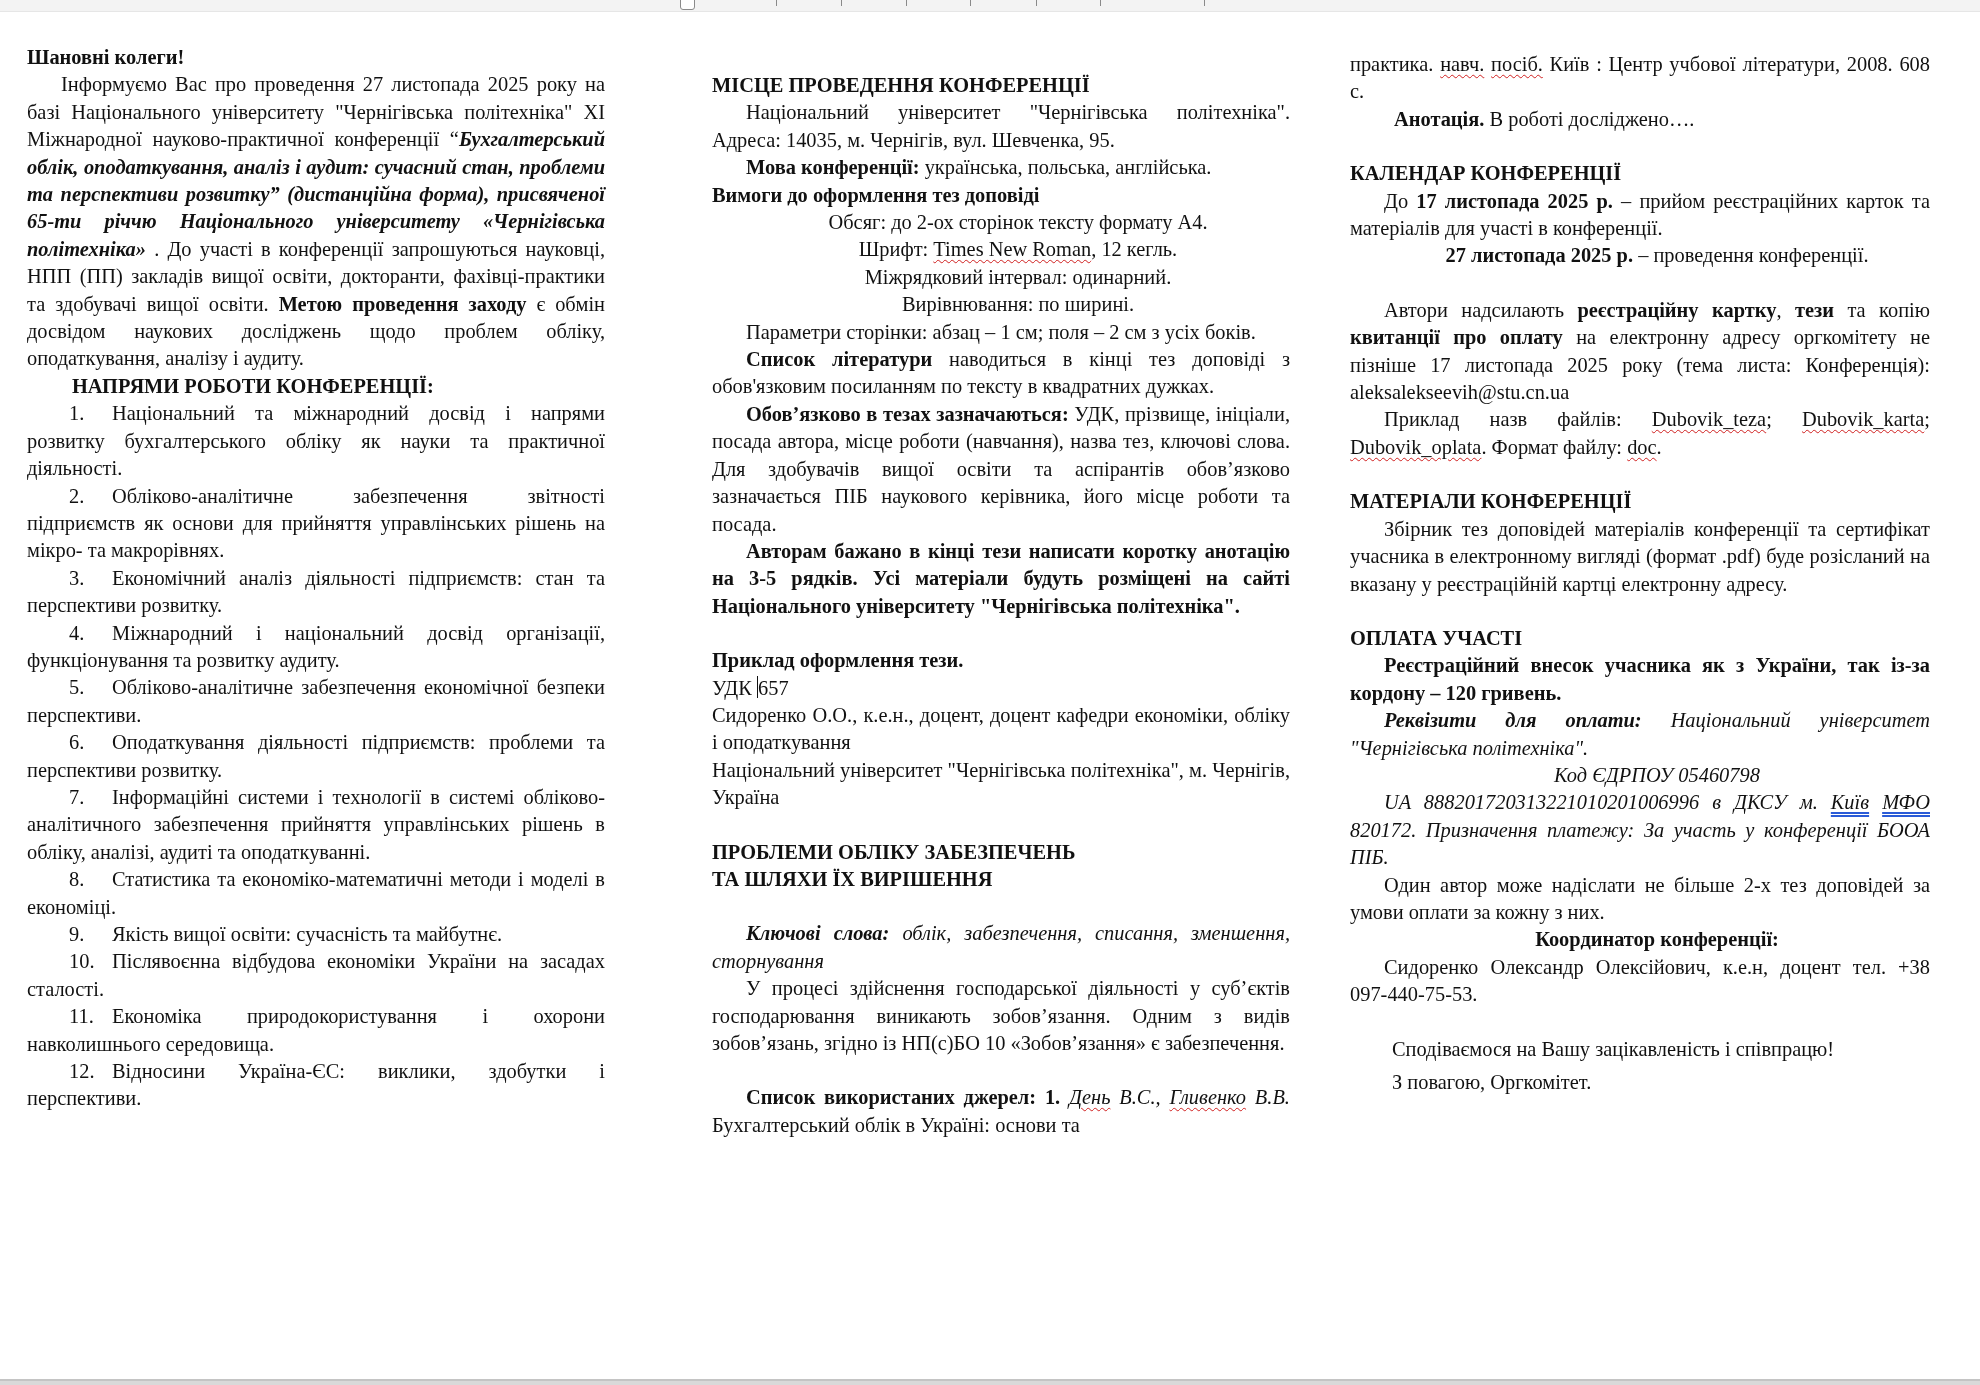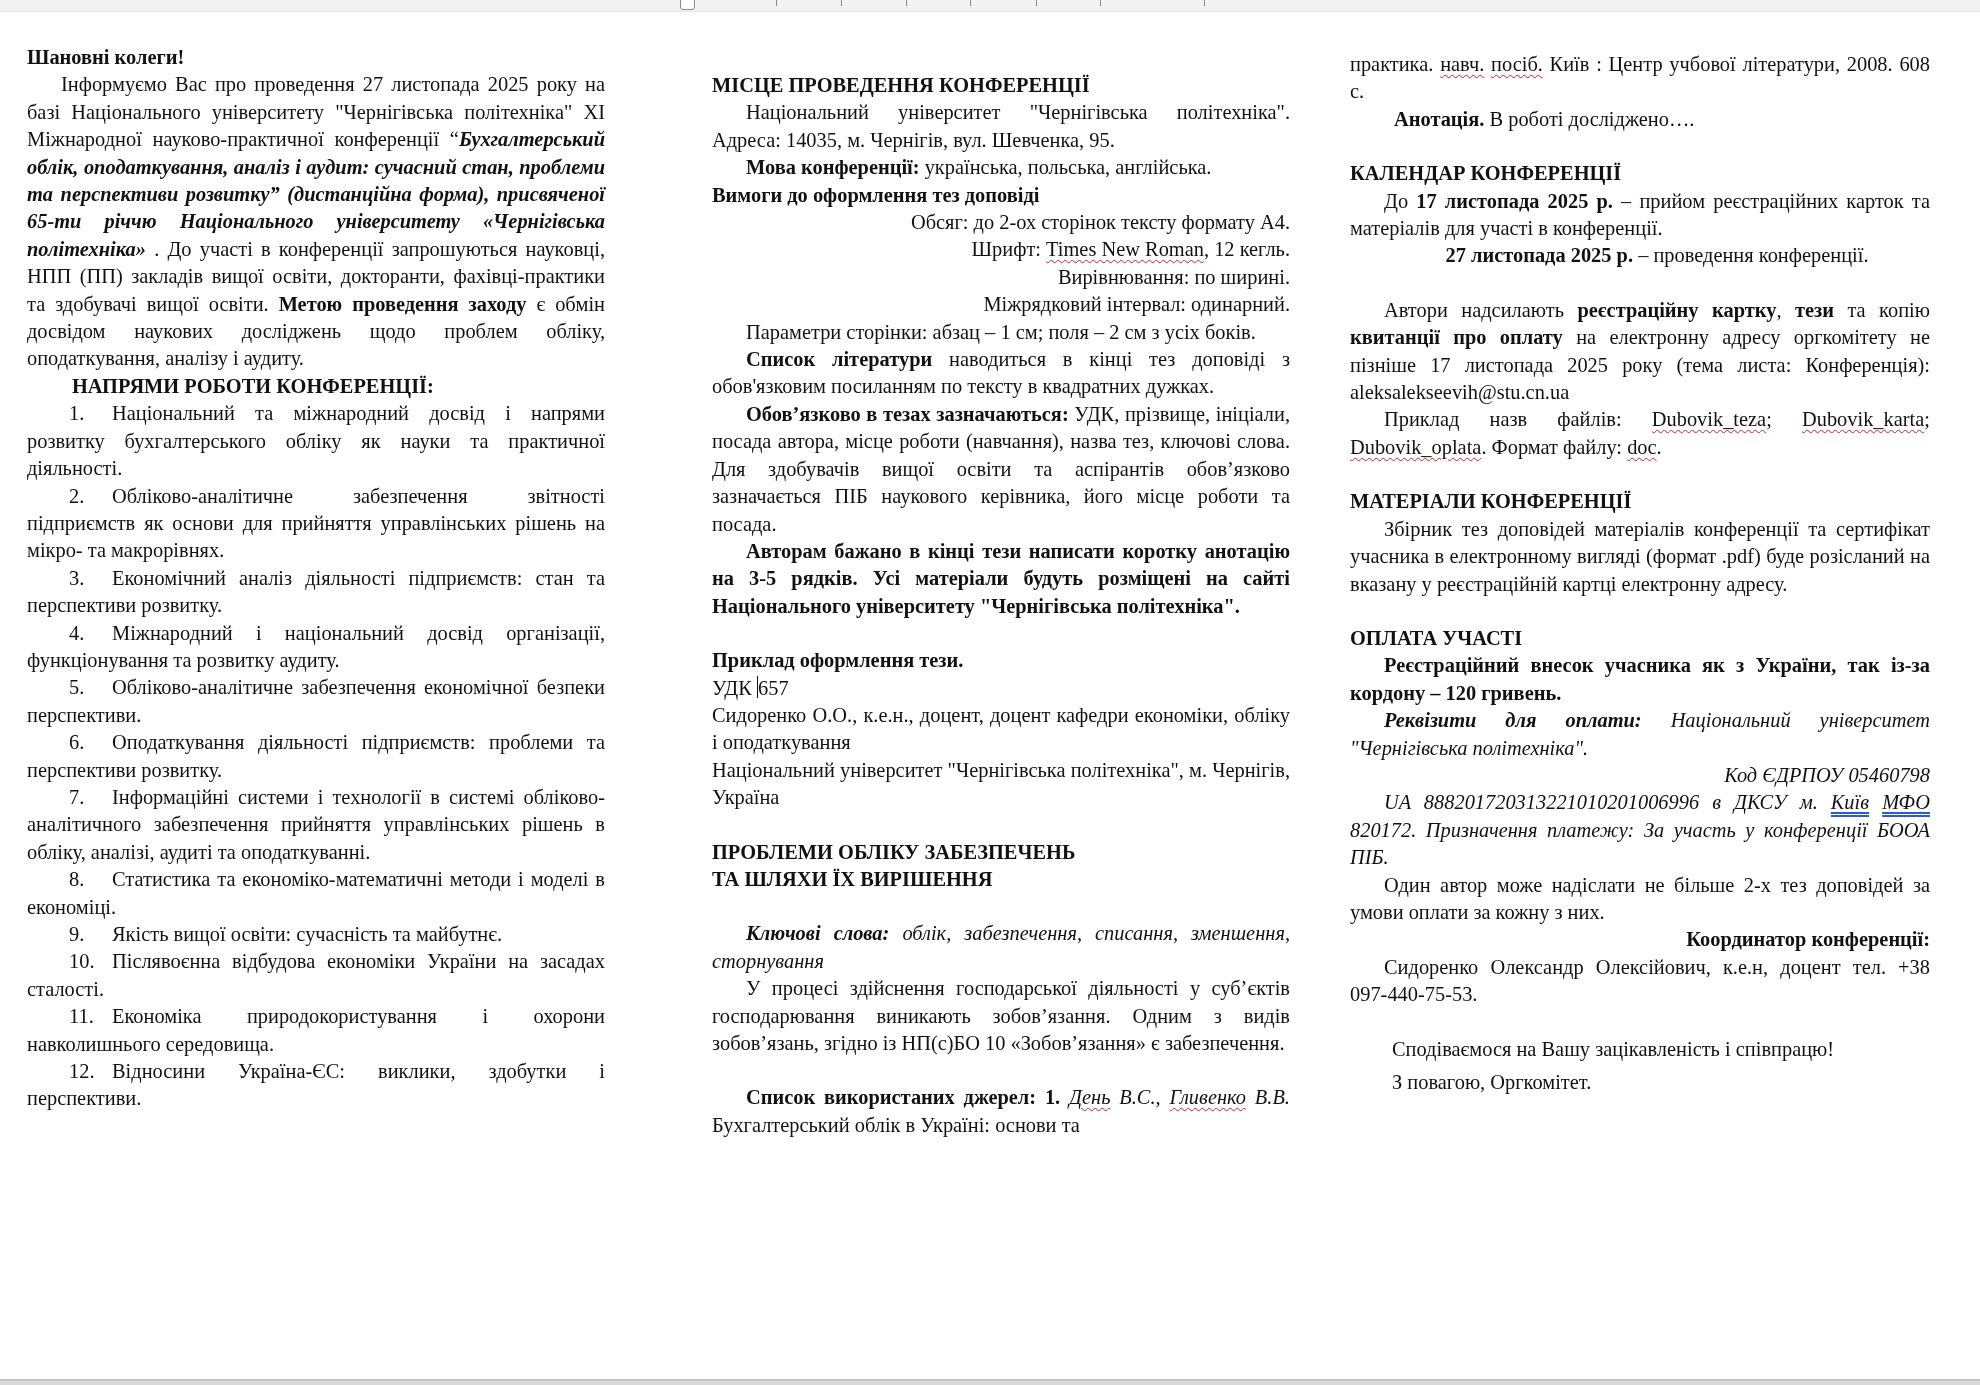--- a/index.html
+++ b/index.html
@@ -30,21 +30,21 @@
   .h { font-weight: bold; text-align: left; text-indent: 0; }
   .b { font-weight: bold; }
   .i { font-style: italic; }
   .bi { font-weight: bold; font-style: italic; }
   .li { text-indent: 42px; }
   .li .num { display: inline-block; width: 43px; text-indent: 0; }
   .gap { height: 27px; }
   .spell { text-decoration: underline wavy #d02020; text-decoration-thickness: 1px; text-underline-offset: 3px; }
   .grammar { text-decoration: underline double #2a5bd7; text-underline-offset: 3px; }
   .cursor { display: inline-block; width: 1px; height: 22px; background: #111; vertical-align: -3px; }
-  .plain-indent { text-indent: 34px; text-align: right; }
+  .plain-indent { text-indent: 34px; text-align: center; }
   .sign { text-indent: 0; padding-left: 42px; text-align: left; }
 </style>
 </head>
 <body>
 
 <div class="ruler">
   <span class="indent"></span>
   <span class="tick" style="left:776px"></span>
   <span class="tick" style="left:841px"></span>
   <span class="tick" style="left:906px"></span>
@@ -74,22 +74,22 @@
   </div>
 </div>
 
 <div class="col col2" style="top:72px">
   <p class="h">МІСЦЕ ПРОВЕДЕННЯ КОНФЕРЕНЦІЇ</p>
   <p>Національний університет "Чернігівська політехніка". Адреса: 14035, м. Чернігів, вул. Шевченка, 95.</p>
   <p><span class="b">Мова конференції:</span><span> українська, польська, англійська.</span></p>
   <p class="h">Вимоги до оформлення тез доповіді</p>
   <p class="plain-indent">Обсяг: до 2-ох сторінок тексту формату А4.</p>
   <p class="plain-indent"><span>Шрифт: </span><span class="spell">Times New Roman</span><span>, 12 кегль.</span></p>
+  <p class="plain-indent">Міжрядковий інтервал: одинарний.</p>
   <p class="plain-indent">Вирівнювання:  по ширині.</p>
-  <p class="plain-indent">Міжрядковий інтервал: одинарний.</p>
   <p>Параметри сторінки: абзац – 1 см; поля – 2 см з усіх боків.</p>
   <p><span class="b">Список літератури</span><span> наводиться в кінці тез доповіді з обов'язковим посиланням по тексту в квадратних дужках.</span></p>
   <p><span class="b">Обов’язково в тезах зазначаються:</span><span> УДК, прізвище, ініціали, посада автора, місце роботи (навчання), назва тез, ключові слова. Для здобувачів вищої освіти та аспірантів обов’язково зазначається ПІБ наукового керівника, його місце роботи та посада.</span></p>
   <p class="b">Авторам бажано в кінці тези написати коротку анотацію на 3-5 рядків. Усі матеріали будуть розміщені на сайті Національного університету "Чернігівська політехніка".</p>
   <div class="gap"></div>
   <p class="h">Приклад оформлення тези.</p>
   <p class="ni"><span>УДК </span><span class="cursor"></span><span>657</span></p>
   <p class="ni" style="text-align:justify">Сидоренко О.О., к.е.н., доцент, доцент кафедри економіки, обліку і оподаткування</p>
   <p class="ni" style="text-align:justify">Національний університет "Чернігівська політехніка", м. Чернігів, Україна</p>
   <div class="gap"></div>

